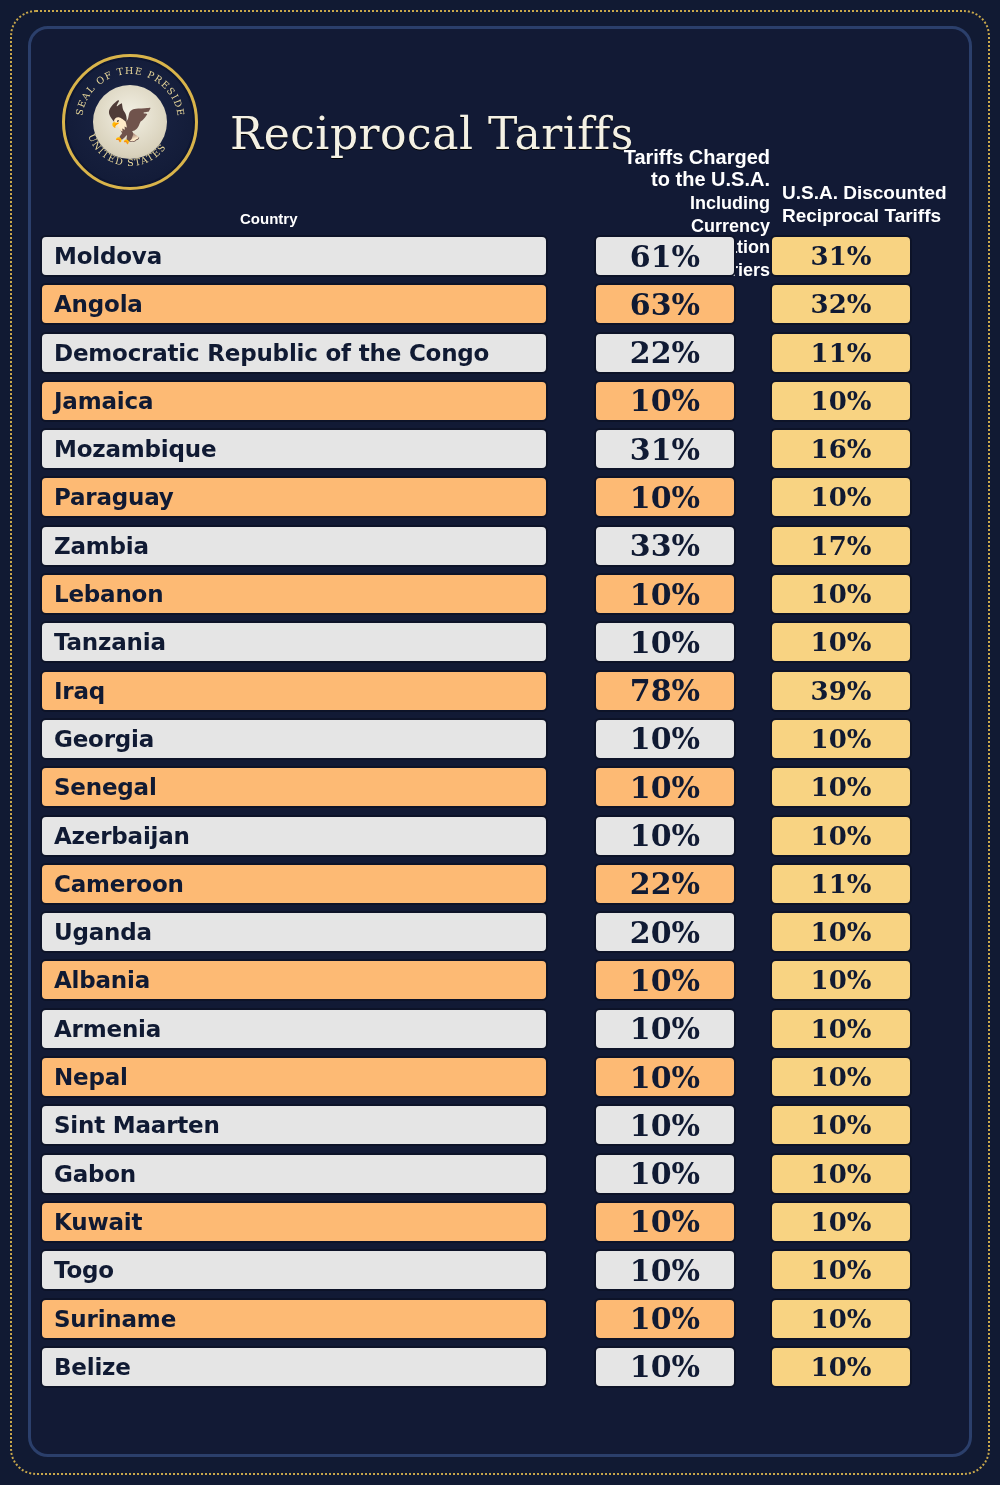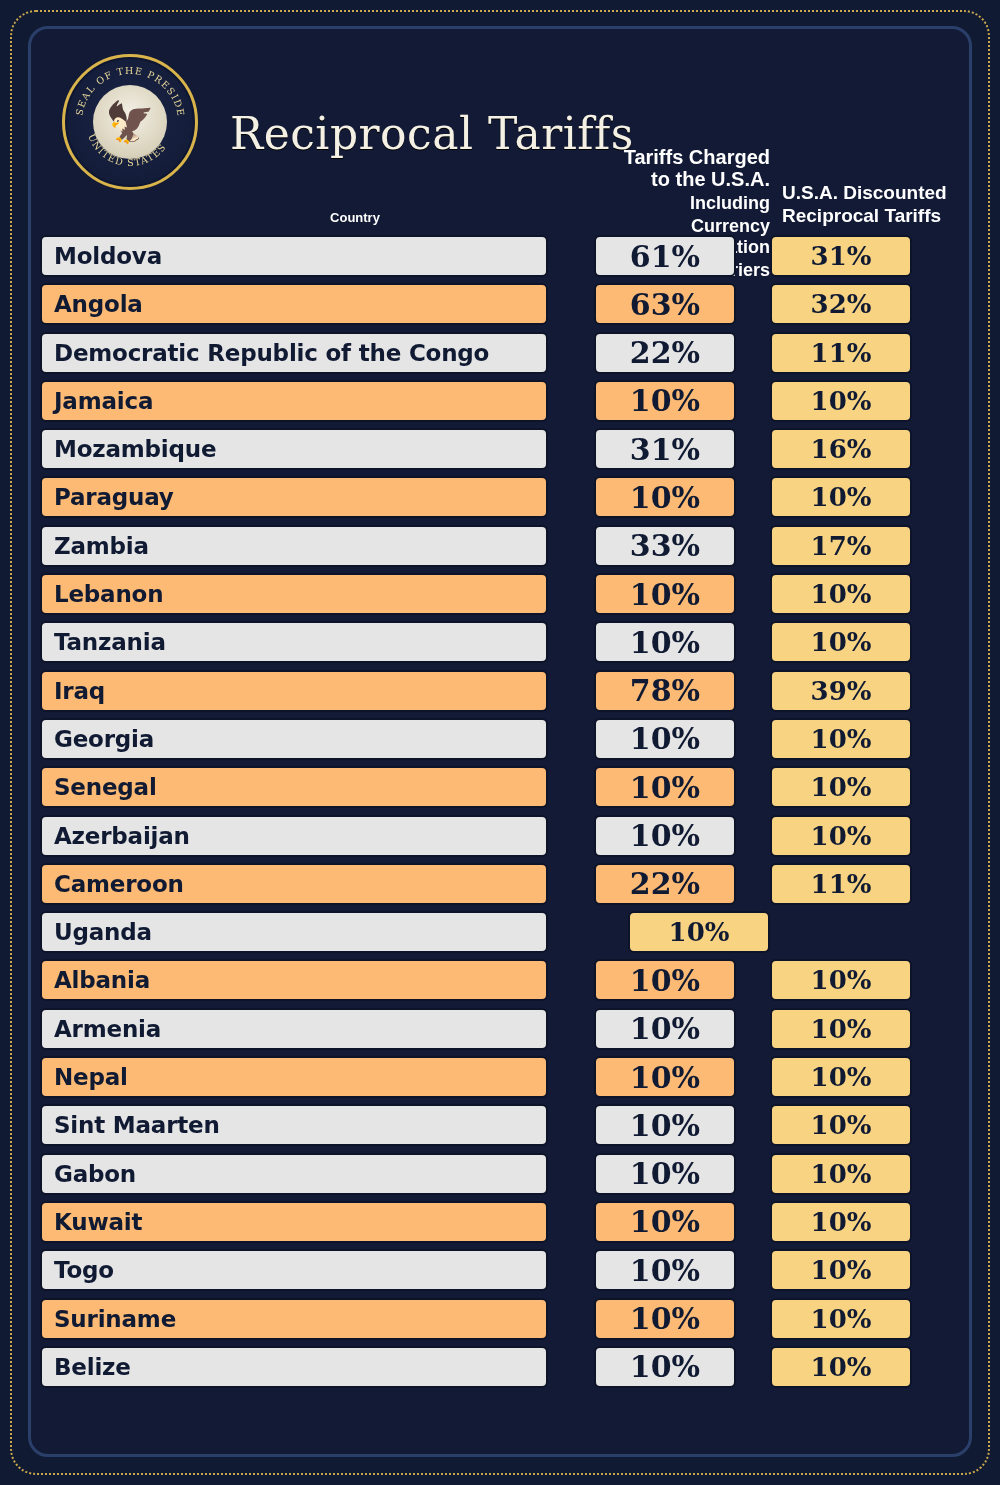--- a/index.html
+++ b/index.html
@@ -97,23 +97,23 @@
     font-size: 44px;
     color: #f4f1e4;
     letter-spacing: 0.5px;
     text-shadow: 0 1px 0 #000;
   }
   .col-head-country {
     position: absolute;
     left: 200px;
     top: 176px;
     width: 230px;
-    text-align: center;
+    text-align: left;
     color: #ffffff;
-    font-size: 13px;
+    font-size: 15px;
     font-weight: bold;
   }
   .col-head-charged {
     position: absolute;
     left: 560px;
     top: 112px;
     width: 170px;
     text-align: right;
     color: #ffffff;
   }
@@ -338,20 +338,21 @@
         <div class="row band-b">
           <div class="cell c-country">Cameroon</div>
           <div class="gap1"></div>
           <div class="cell c-charged">22%</div>
           <div class="gap2"></div>
           <div class="cell c-discount">11%</div>
         </div>
         <div class="row band-a">
           <div class="cell c-country">Uganda</div>
           <div class="gap1"></div>
+          <div class="cell c-charged">20%</div>
           <div class="gap2"></div>
           <div class="cell c-discount">10%</div>
         </div>
         <div class="row band-b">
           <div class="cell c-country">Albania</div>
           <div class="gap1"></div>
           <div class="cell c-charged">10%</div>
           <div class="gap2"></div>
           <div class="cell c-discount">10%</div>
         </div>

